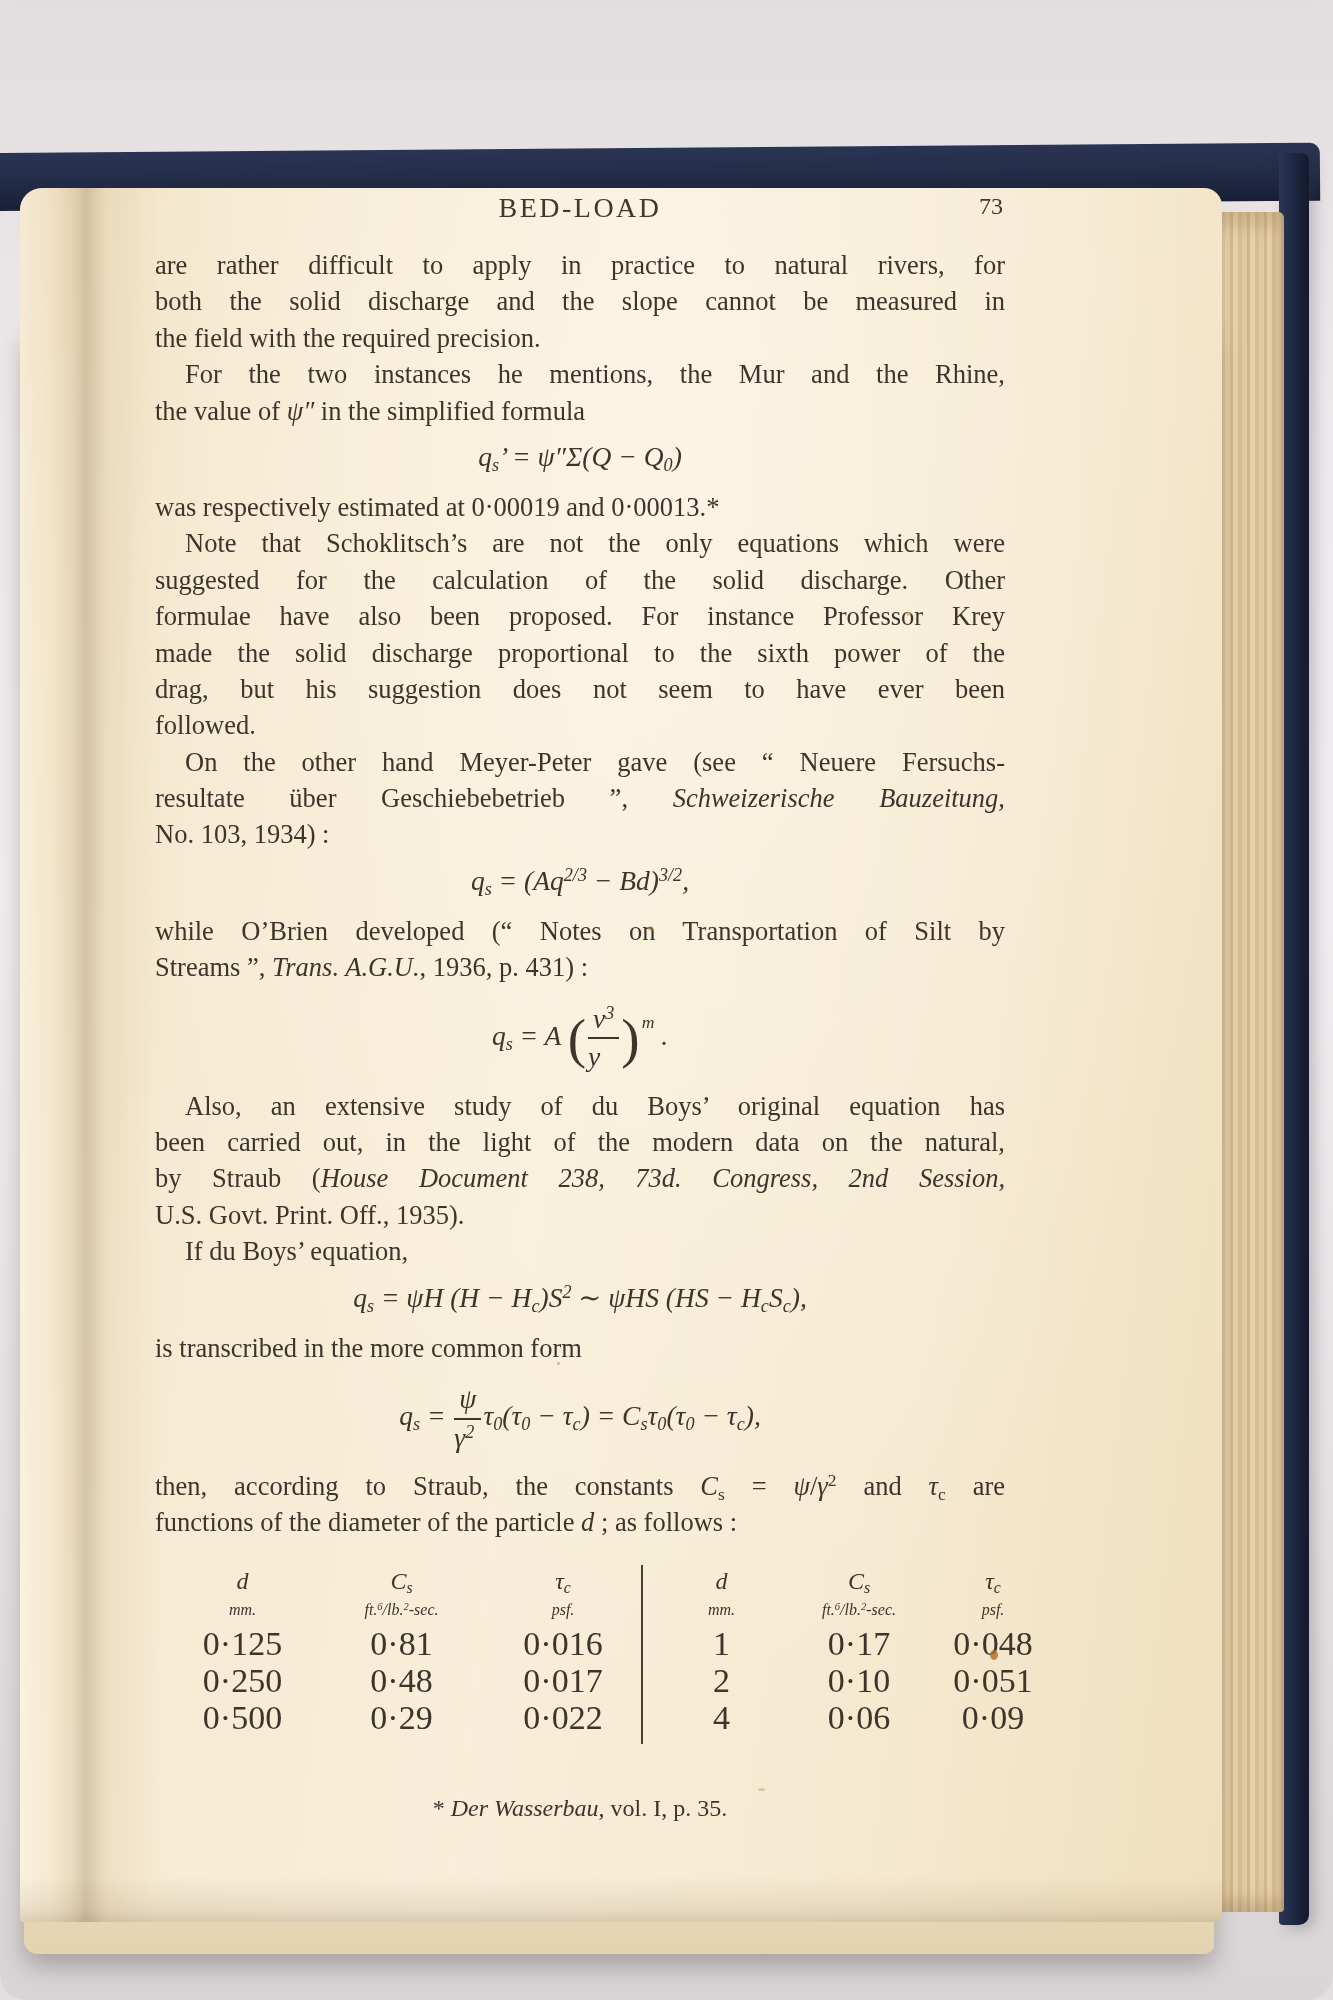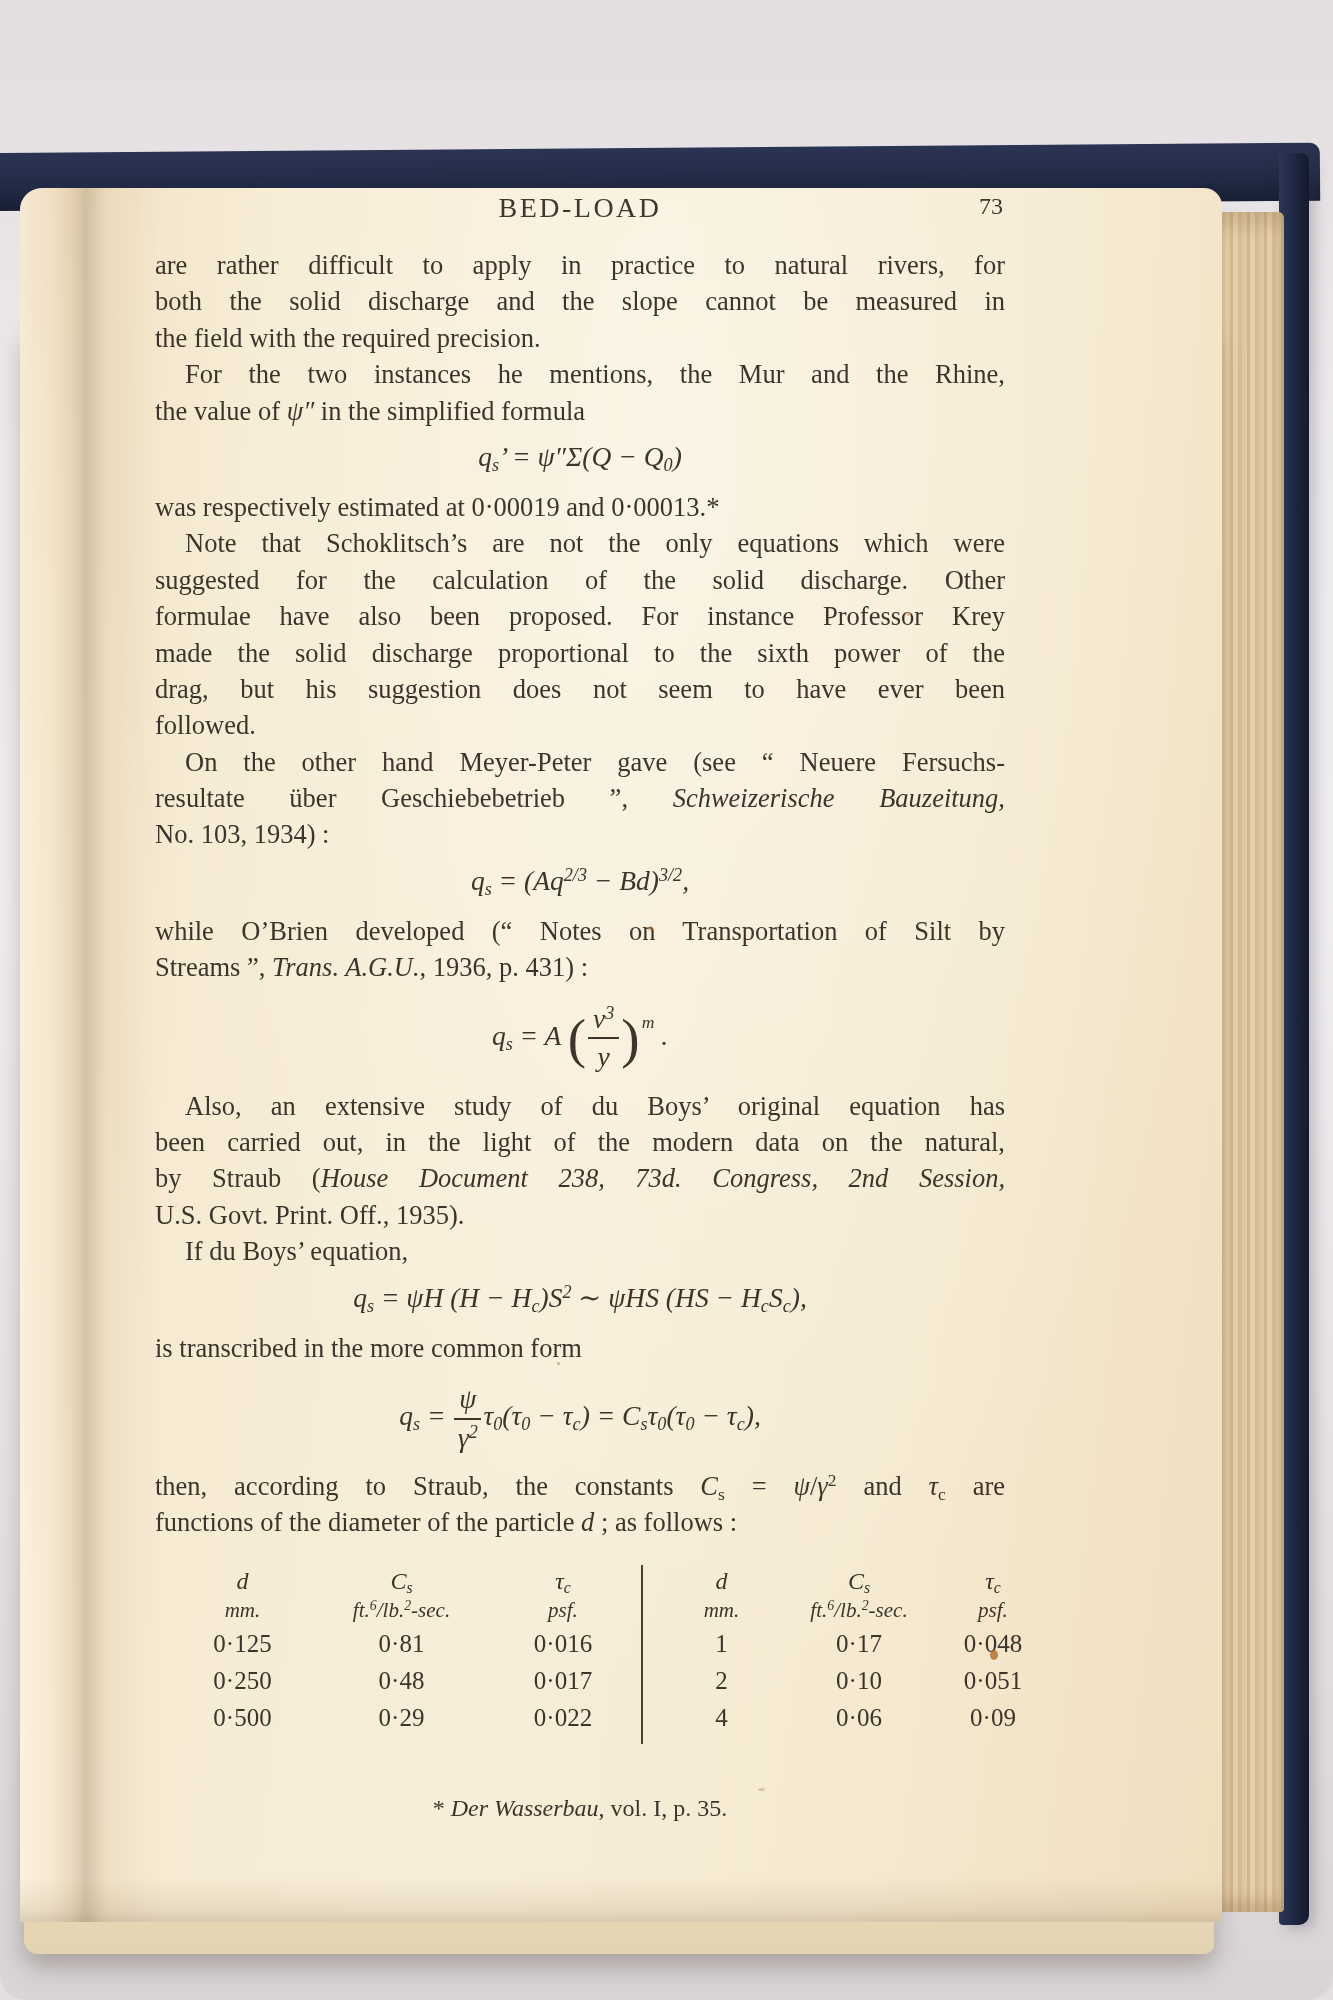--- a/index.html
+++ b/index.html
@@ -42,33 +42,33 @@
     line-height:36.4px;color:#3d342c;}
   .content .line{text-align:justify;text-align-last:justify;height:36.4px;overflow:hidden;white-space:nowrap;}
   .content .line.last{text-align-last:auto;}
   .para.indent .line:first-child{text-indent:30px;}
   .it{font-style:italic;}
   .sub{font-size:66%;vertical-align:-0.28em;line-height:0;}
   .sup{font-size:66%;vertical-align:0.52em;line-height:0;}
   .hsup{font-size:64%;vertical-align:0.95em;line-height:0;margin-left:2px;}
   .eq{text-align:center;font-style:italic;font-size:27.5px;margin:8px 0;line-height:40px;height:44px;}
   .eq.tall{height:92px;line-height:92px;margin:4px 0 6px 0;}
-  .eq .frac{display:inline-block;vertical-align:middle;text-align:center;line-height:1.1;margin:0 2px;}
+  .eq .frac{display:inline-block;vertical-align:middle;text-align:left;line-height:1.1;margin:0 2px;}
   .eq .frac .num{display:block;border-bottom:2px solid #3d342c;padding:0 5px 3px 5px;}
   .eq .frac .den{display:block;padding-top:3px;}
   .eq .big{font-size:200%;vertical-align:middle;font-style:normal;font-weight:300;line-height:0;}
   
   .tablewrap{display:flex;margin:24px 0 0 30px;color:#3d342c;}
   .tgroup{display:grid;align-items:end;}
   .tgroup.g0{grid-template-columns:115px 203px 120px;padding-right:18px;}
   .tgroup.g1{grid-template-columns:125px 150px 118px;border-left:2px solid #4a4036;padding:2px 0 8px 16px;}
   .tgroup.g0{padding-top:2px;padding-bottom:8px;}
-  .tc{text-align:center;font-size:25px;line-height:37px;height:37px;overflow:visible;}
+  .tc{text-align:center;font-size:34px;line-height:37px;height:37px;overflow:visible;}
   .tc.sym{font-style:italic;font-size:24px;line-height:28px;height:28px;}
-  .tc.unit{font-style:italic;font-size:21px;line-height:30px;height:30px;}
+  .tc.unit{font-style:italic;font-size:16px;line-height:30px;height:30px;}
   .footnote{margin-top:46px;text-align:center;font-size:24px;color:#3d342c;font-family:Liberation Serif, serif;}
 </style>
 </head>
 <body>
 
 <div class="canvas">
   <div class="cover-top"></div>
   <div class="cover-right"></div>
   <div class="page-stack"></div>
   <div class="under-page"></div>

